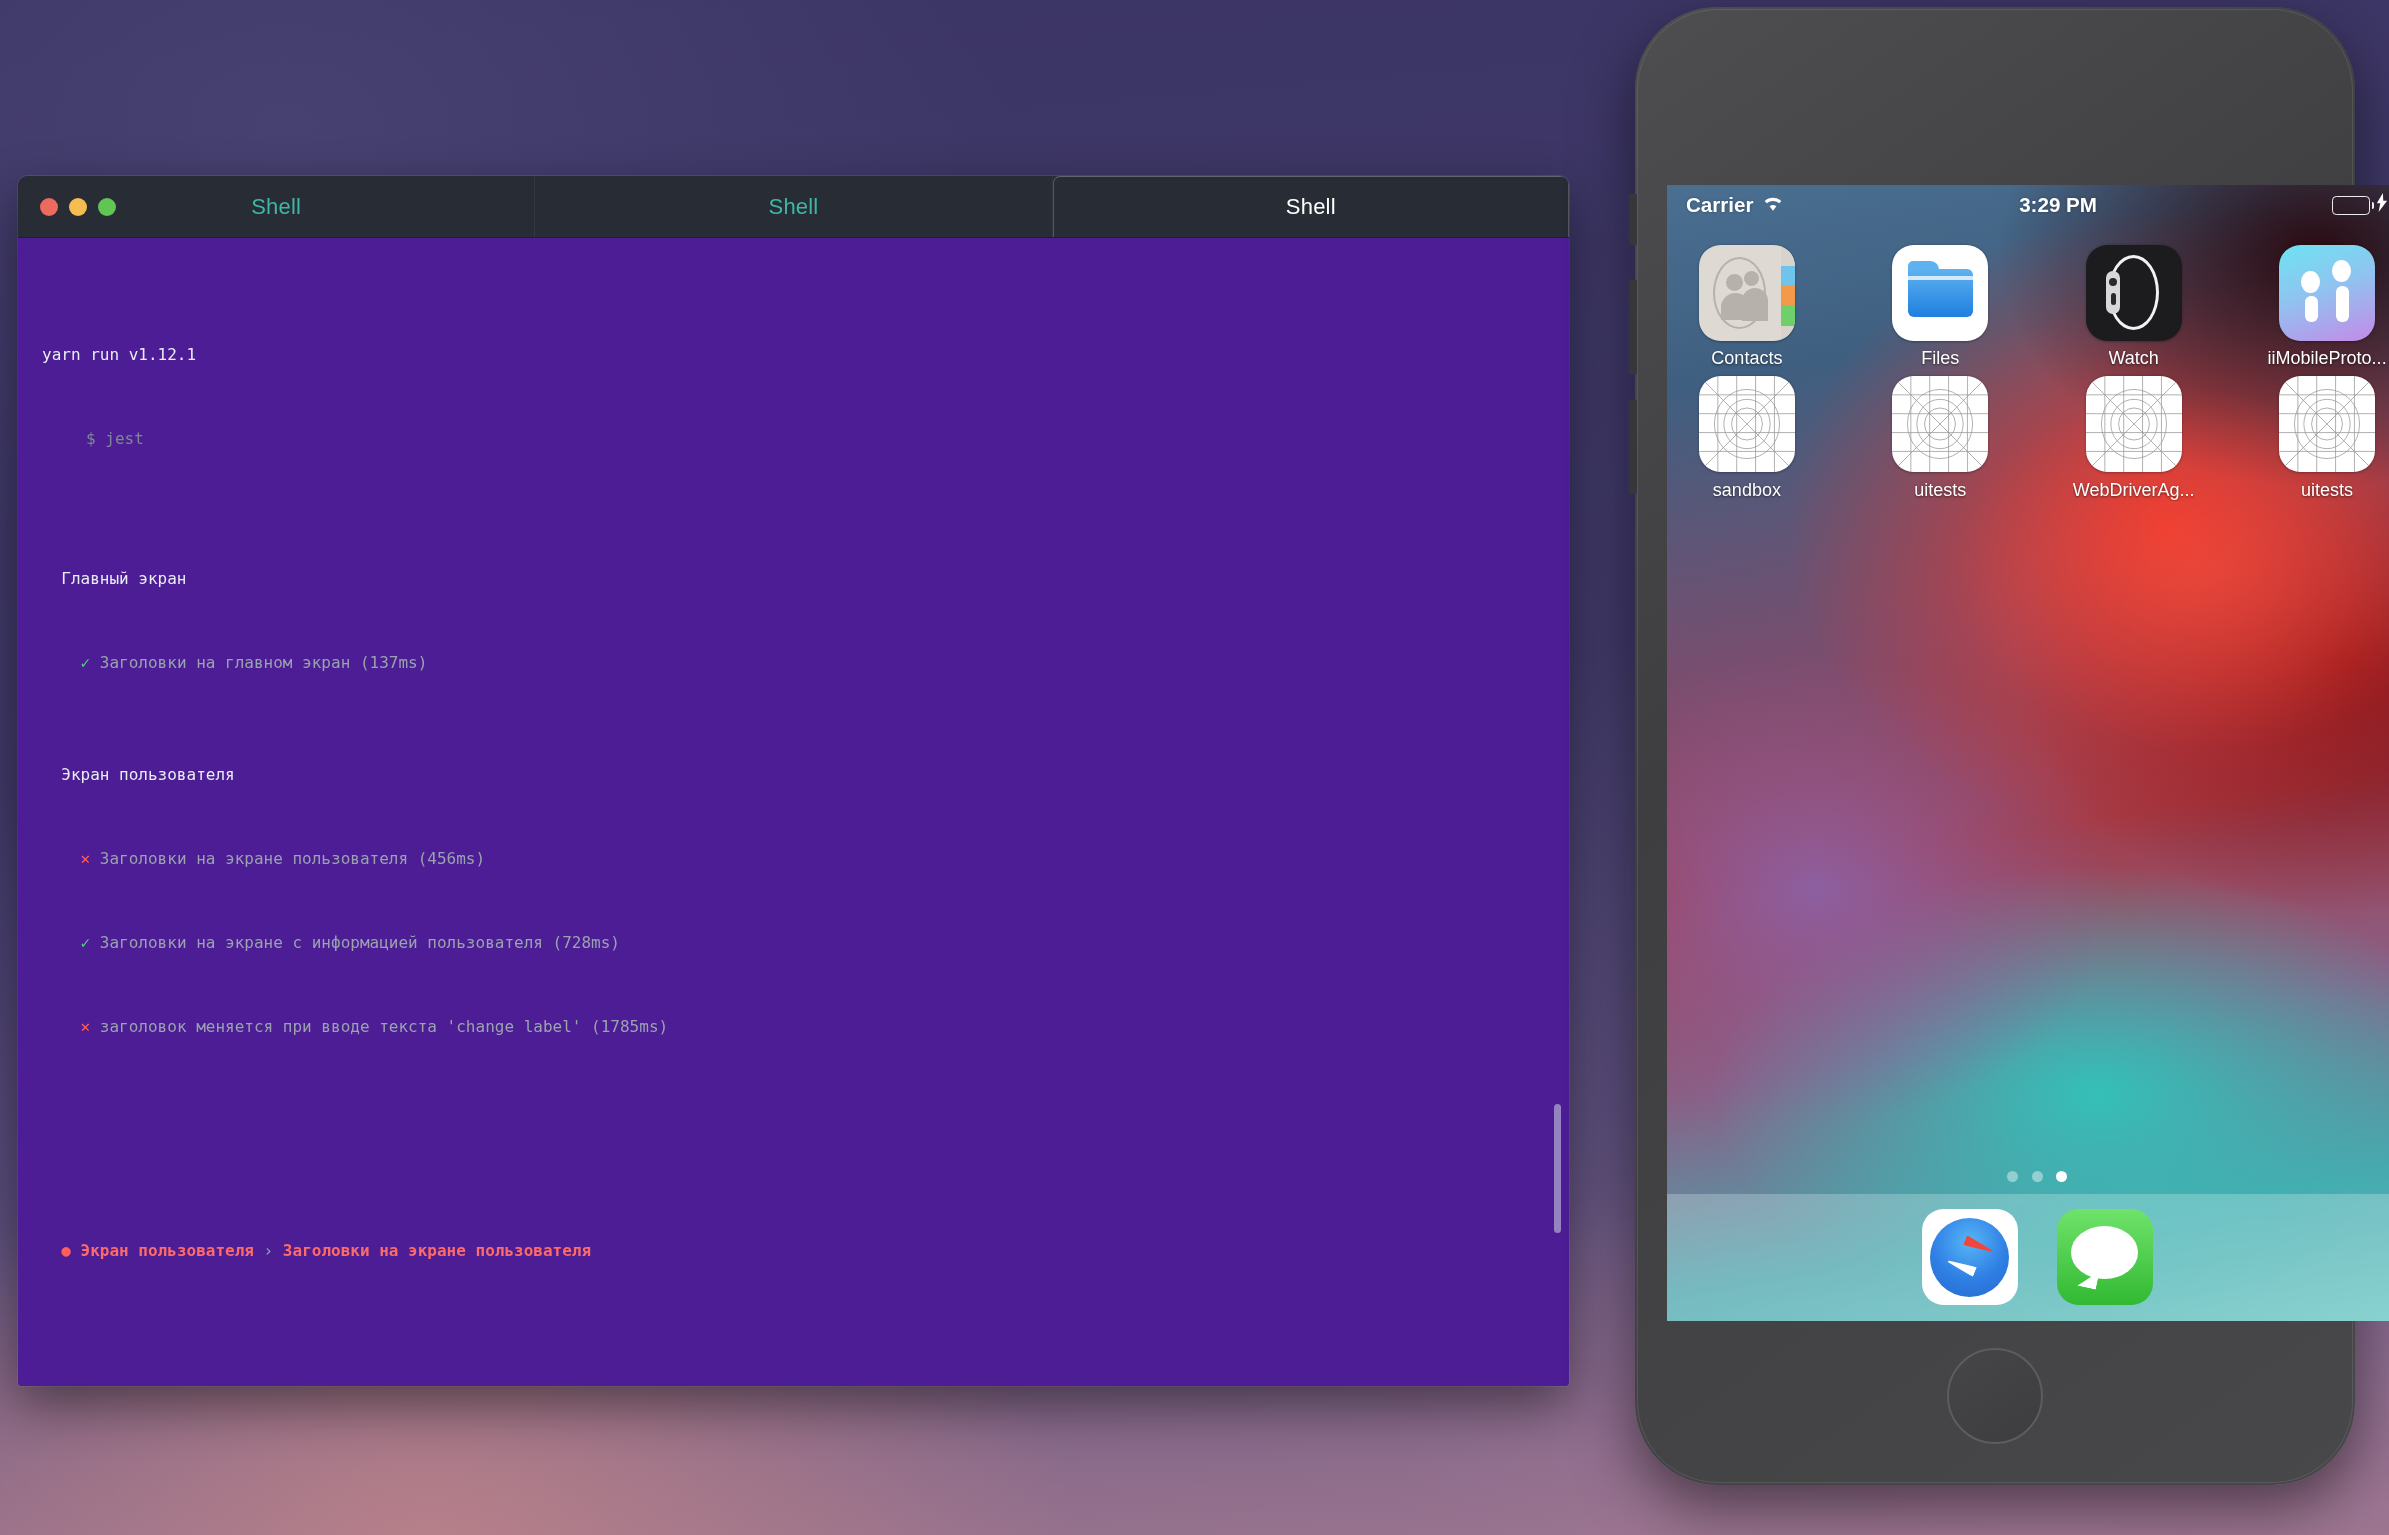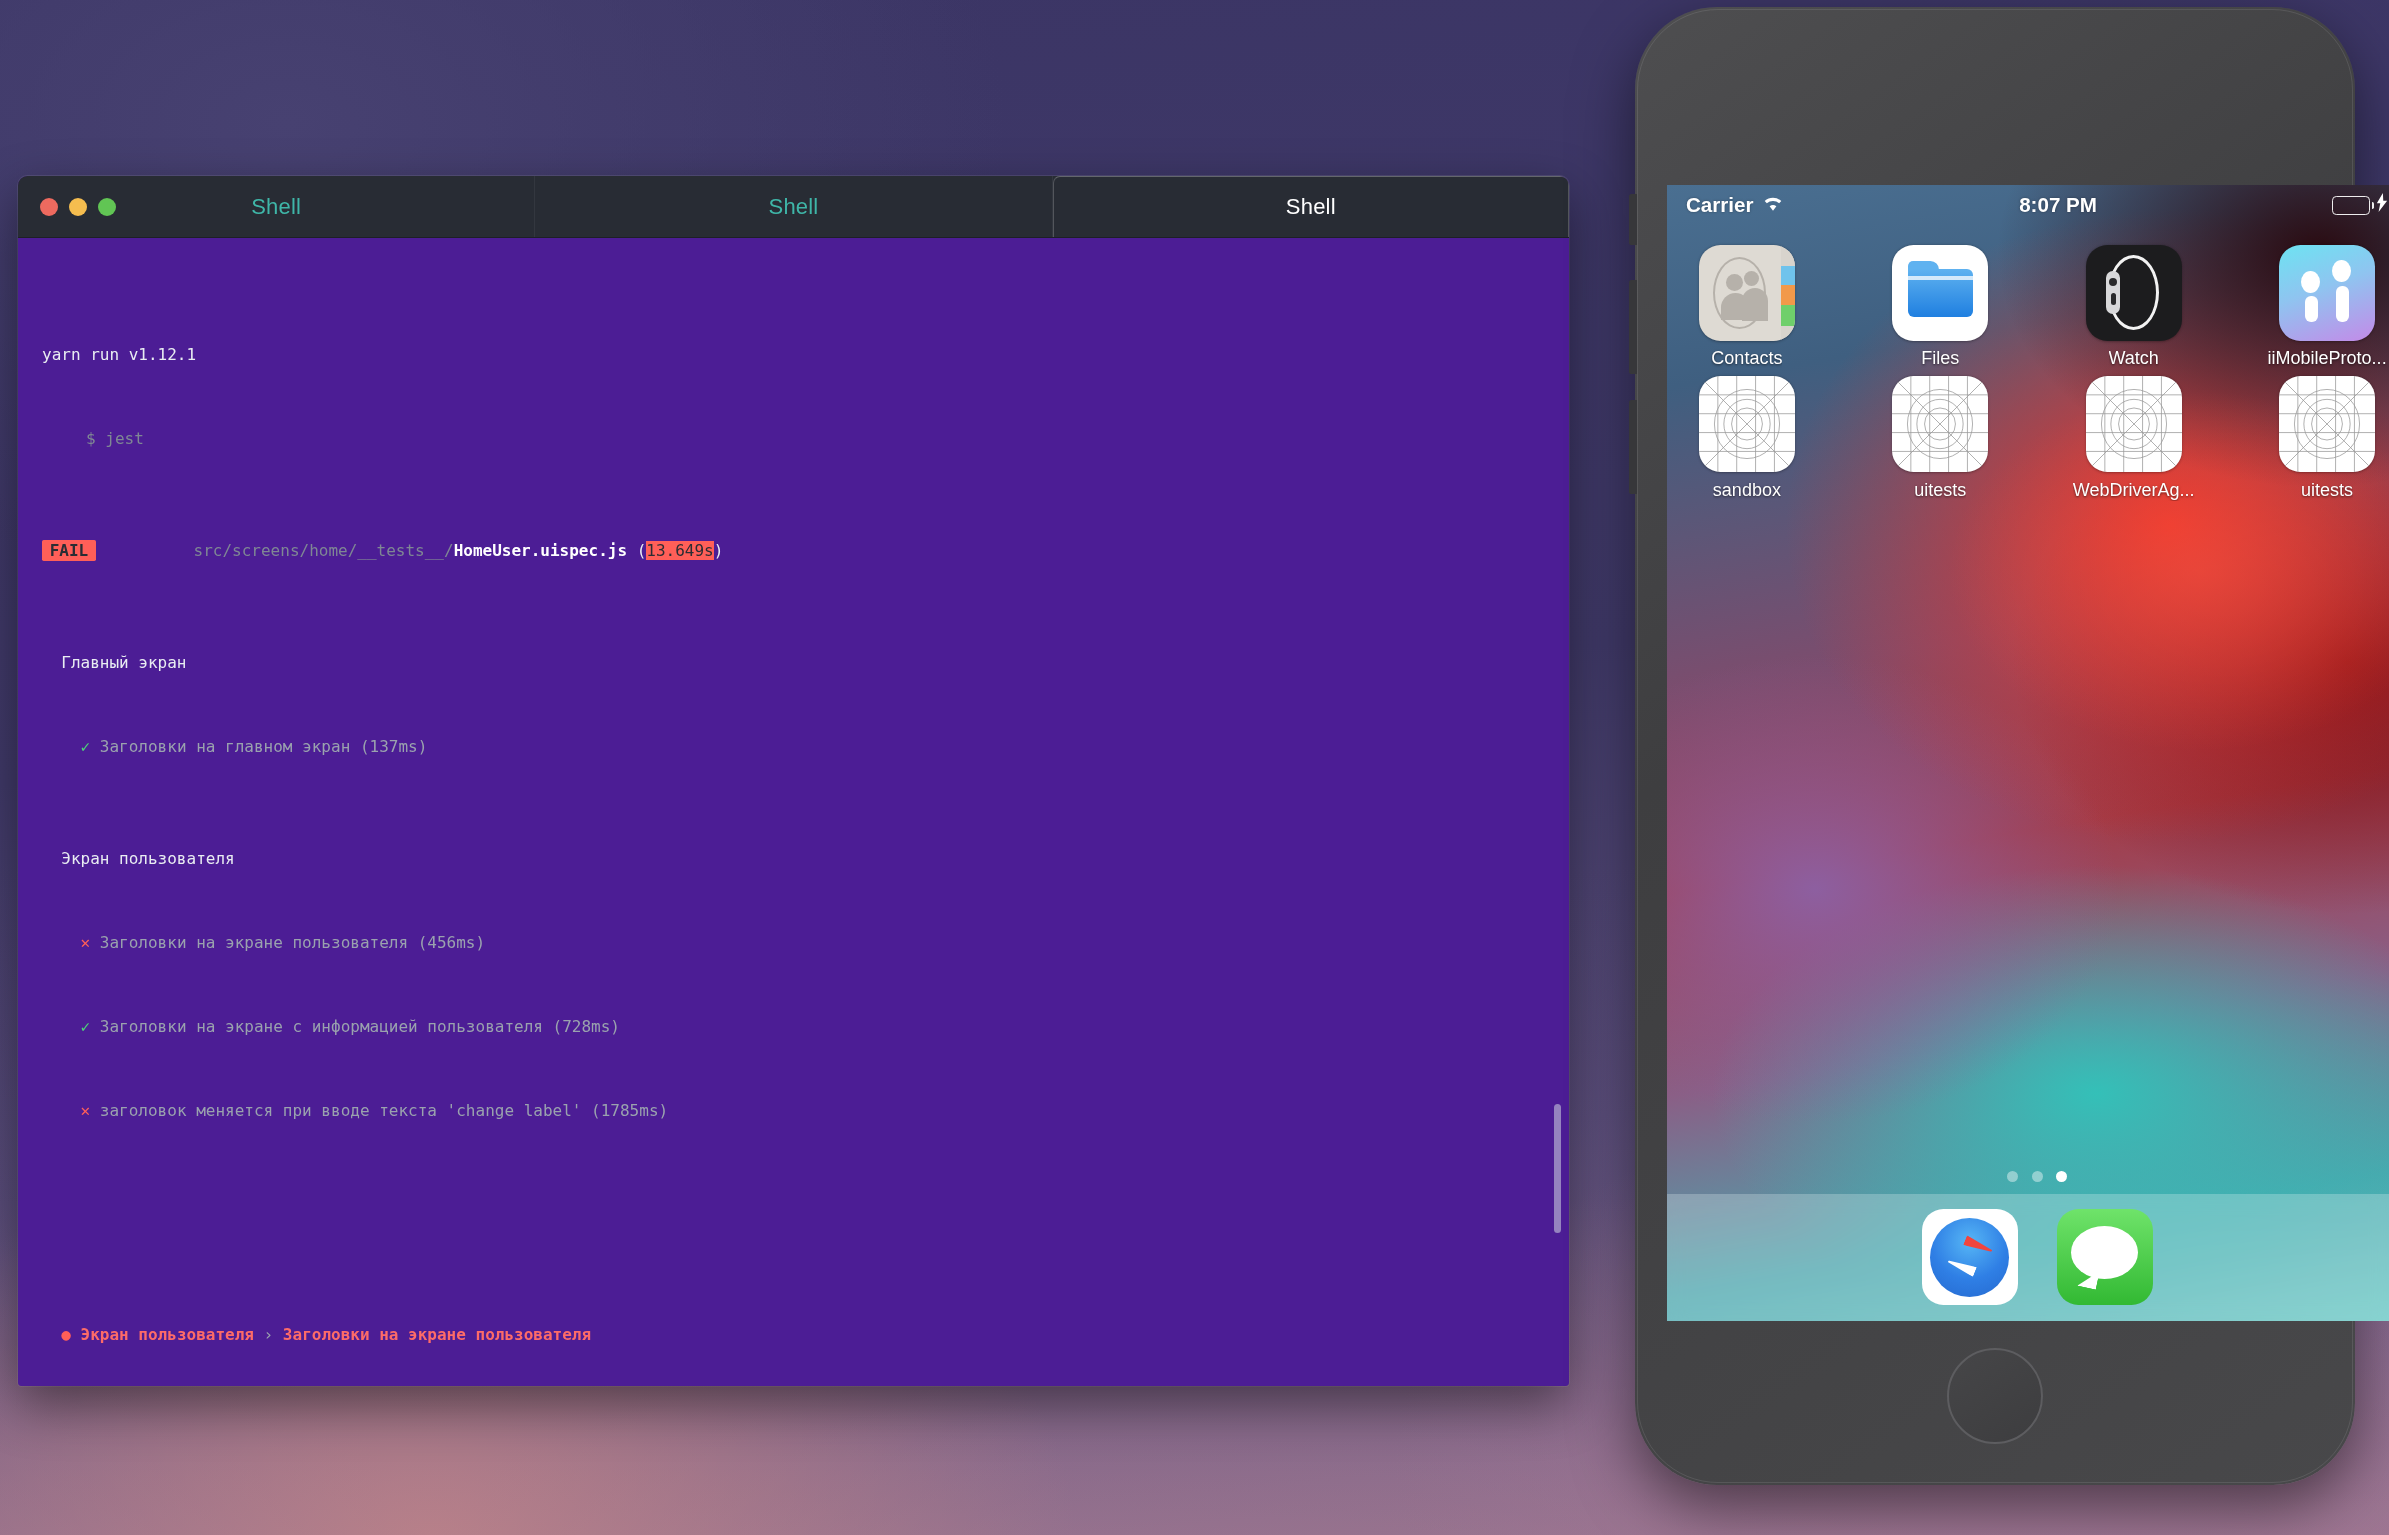--- a/index.html
+++ b/index.html
@@ -277,21 +277,20 @@
     <div class="tab active">
       <span>Shell</span>
     </div>
   </div>
 
   <div id="term-body">
 
     <div class="ln"><span class="c-white">yarn run v1.12.1</span></div>
     <div class="ln"><span class="c-dim">$ jest</span></div>
 
-    <div class="ln"><span class="badge-fail">FAIL</span><span class="c-dim"> </span><span class="c-dim">src/screens/home/__tests__/</span><span class="c-bold">HomeUser.uispec.js</span><span class="c-white"> (</span><span class="hl-time">13.649s</span><span class="c-white">)</span></div>
 
     <div class="ln"><span class="c-white">  Главный экран</span></div>
     <div class="ln"><span class="c-white">    </span><span class="c-green">✓</span><span class="c-grey"> </span><span class="c-grey">Заголовки на главном экран (137ms)</span></div>
 
     <div class="ln"><span class="c-white">  Экран пользователя</span></div>
     <div class="ln"><span class="c-white">    </span><span class="c-red">✕</span><span class="c-grey"> </span><span class="c-grey">Заголовки на экране пользователя (456ms)</span></div>
     <div class="ln"><span class="c-white">    </span><span class="c-green">✓</span><span class="c-grey"> </span><span class="c-grey">Заголовки на экране с информацией пользователя (728ms)</span></div>
     <div class="ln"><span class="c-white">    </span><span class="c-red">✕</span><span class="c-grey"> </span><span class="c-grey">заголовок меняется при вводе текста 'change label' (1785ms)</span></div>
 
     <div class="blank"></div>
@@ -351,21 +350,21 @@
     <div id="statusbar">
       <div id="sb-left">
         <span>Carrier</span>
         <span>
           <svg width="22" height="17" viewBox="0 0 26 20">
               <path d="M13 18.5l-4-5.2a6.4 6.4 0 0 1 8 0z" fill="#fff"></path>
               <path d="M3.2 7.0a14.6 14.6 0 0 1 19.6 0l-2.5 2.8a10.9 10.9 0 0 0-14.6 0z" fill="#fff"></path>
             </svg>
         </span>
       </div>
-      <div id="sb-center">8:07 PM</div>
+      <div id="sb-center">3:29 PM</div>
       <div id="sb-right">
         <span class="battery"><span class="fill"></span></span>
         <span>
           <svg width="12" height="19" viewBox="0 0 14 22">
               <path d="M8 0L1 12h4l-2 10L13 9H8.5z" fill="#fff"></path>
             </svg>
         </span>
       </div>
     </div>
 

